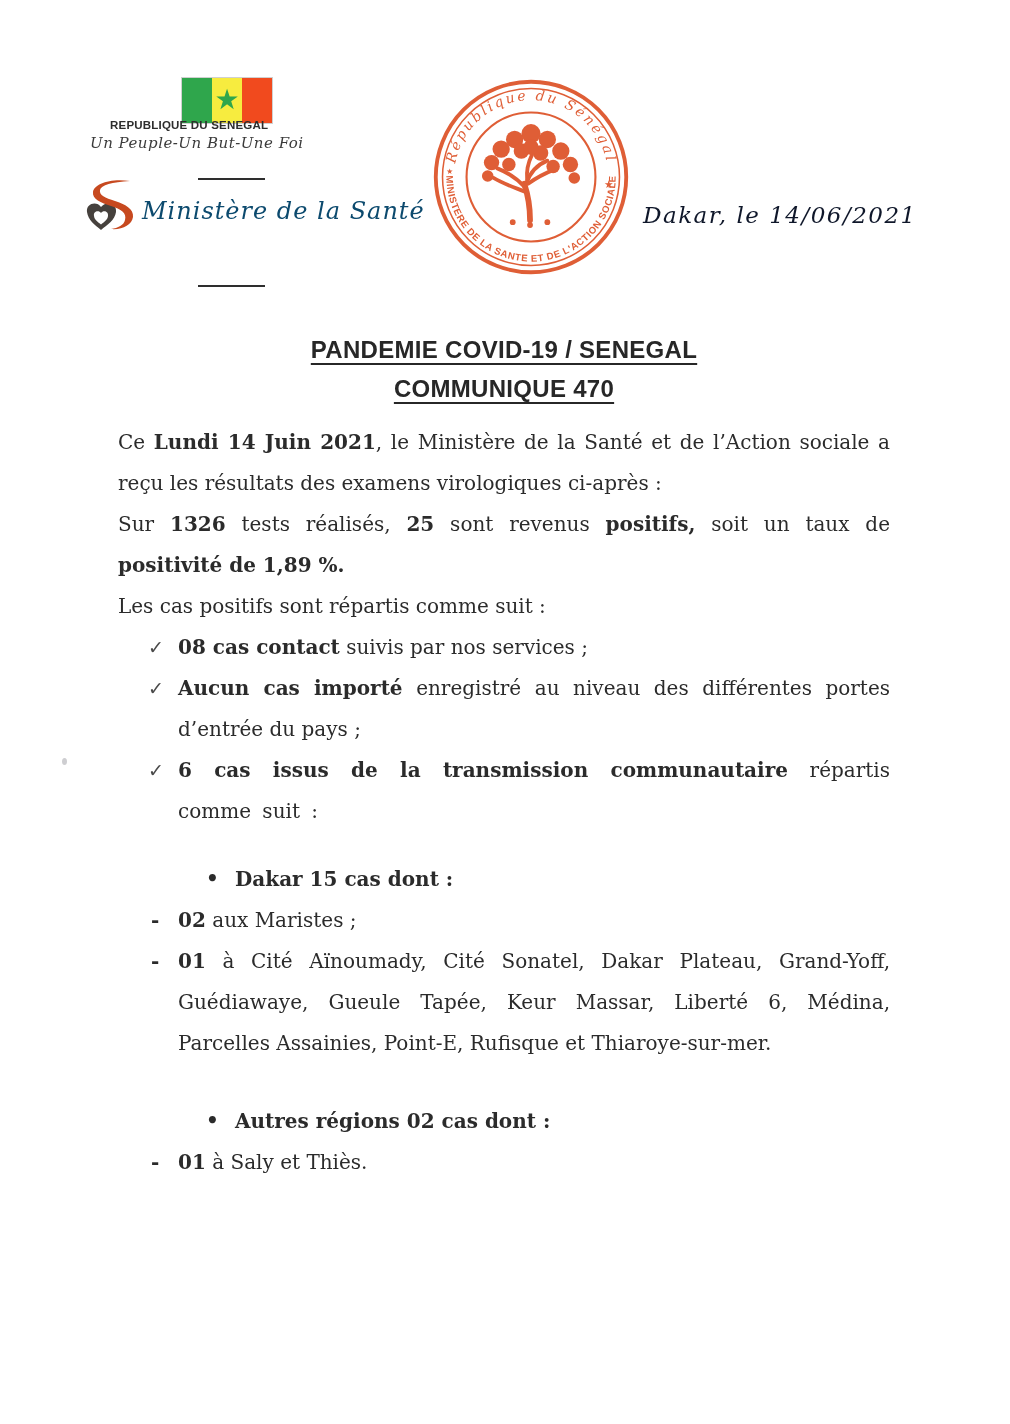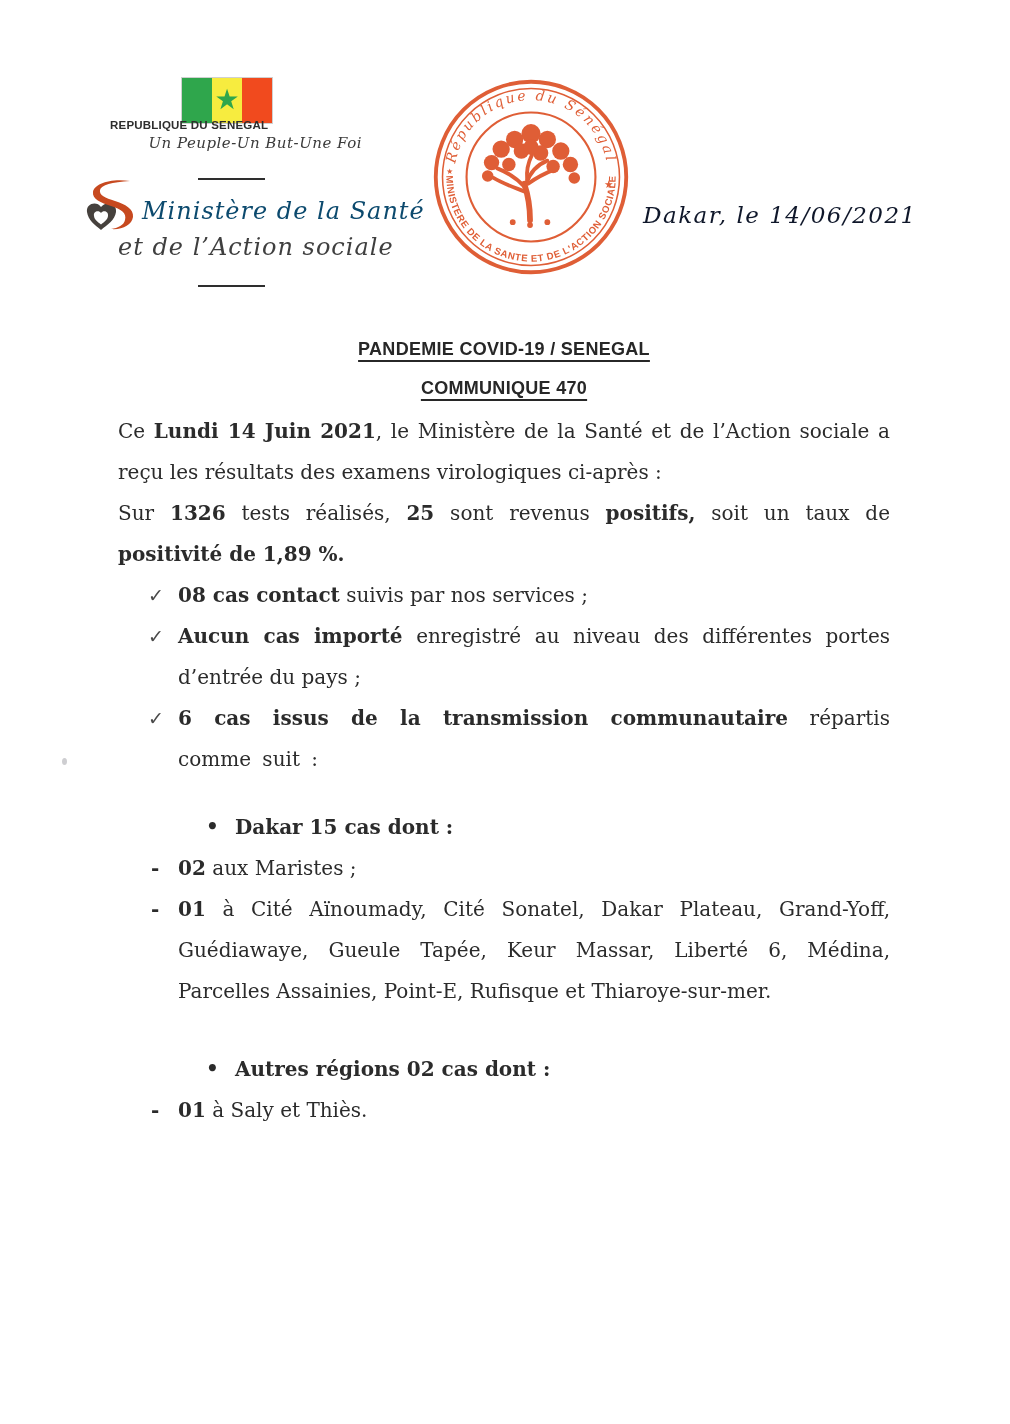--- a/index.html
+++ b/index.html
@@ -34,21 +34,21 @@
     font-family: "DejaVu Sans", sans-serif;
   }
   .republic {
     position: absolute; left: 110px; top: 119px; width: 232px;
     font-family: "Liberation Sans", sans-serif;
     font-weight: bold; font-size: 11.5px; letter-spacing: 0.2px;
     color: #2d2d2d;
   }
   .motto {
     position: absolute; left: 90px; top: 134px; width: 272px;
-    text-align: right;
+    text-align: left;
     font-style: italic; font-size: 15px; letter-spacing: 0.5px;
     color: #3b3b3b;
   }
   .rule {
     position: absolute; left: 198px; width: 67px; height: 2px;
     background: #2e2e2e;
   }
   .rule-1 { top: 178px; }
   .rule-2 { top: 285px; }
   .ministry-logo { position: absolute; left: 80px; top: 178px; }
@@ -74,30 +74,30 @@
   }
 
   
   .doc-main {
     position: absolute; left: 118px; top: 330px; width: 772px;
     font-size: 20px; line-height: 41px; color: var(--ink);
   }
   .doc-title {
     text-align: center;
     font-family: "Liberation Sans", sans-serif;
-    font-weight: bold; font-size: 18px; line-height: 39px;
+    font-weight: bold; font-size: 24px; line-height: 39px;
     letter-spacing: 0.3px; color: #272727;
   }
   .doc-title .tline {
     text-decoration: underline;
     text-decoration-thickness: 2px;
     text-underline-offset: 5px;
   }
   .para { margin: 0; text-align: justify; }
-  .para.first { margin-top: 3px; }
+  .para.first { margin-top: 14px; }
   b { font-weight: bold; }
 
   .li { position: relative; margin: 0; text-align: justify; }
   .li .marker { position: absolute; font-weight: normal; }
   .check-item { padding-left: 60px; }
   .check-item .marker { left: 30px; top: 0; color: #4a4a4a; font-size: 19px; }
   .dash-item { padding-left: 60px; }
   .dash-item .marker { left: 33px; top: 0; font-weight: bold; }
   .bullet-head { padding-left: 117px; font-weight: bold; }
   .bullet-head .marker { left: 88px; top: -1px; font-weight: bold; }
@@ -128,21 +128,20 @@
   <div class="motto">Un Peuple-Un But-Une Foi</div>
   <div class="rule rule-1"></div>
 
   <svg class="ministry-logo" width="62" height="55" viewBox="0 0 62 55">
     <path d="M21 29 C17 23 6 25 7 34 C8 42 15 47 21 52 C27 47 35 42 36 34 C37 25 26 23 21 29 Z" fill="#46413d"></path>
     <path d="M21 35 C19 32 13 33 14 38 C14.5 42 18 44 21 46.5 C24 44 27.5 42 28 38 C28.7 33 23 32 21 35 Z" fill="#ffffff"></path>
     <path d="M50 3 C30 0 14 6 13 14 C12 21 21 25 31 28 C41 31 47 35 45 42 C44 47 38 50 31 51 C42 52 52 47 53 39 C54 31 45 26 35 23 C25 20 19 17 20 12 C21 7 32 4 50 3 Z" fill="#c7491f"></path>
   </svg>
 
   <div class="ministry-1">Ministère de la Santé</div>
-  <div class="ministry-2">et de l’Action sociale</div>
   <div class="rule rule-2"></div>
 
   <svg class="stamp" width="202" height="202" viewBox="0 0 210 210">
     <defs>
       <path id="arcTop" d="M 25,105 A 80,80 0 0 1 185,105"></path>
       <path id="arcBottom" d="M 17,105 A 88,88 0 0 0 193,105"></path>
     </defs>
     <circle class="ring" cx="105" cy="105" r="99" stroke-width="4"></circle>
     <circle class="ring" cx="105" cy="105" r="92" stroke-width="1.6"></circle>
     <circle class="ring" cx="105" cy="105" r="67" stroke-width="2.2"></circle>
@@ -191,20 +190,21 @@
   <div class="dateline">Dakar, le 14/06/2021</div>
 
   <div class="doc-main">
     <div class="doc-title">
       <div><span class="tline">PANDEMIE COVID-19 / SENEGAL</span></div>
       <div><span class="tline">COMMUNIQUE 470</span></div>
     </div>
 
     <p class="para first"><span>Ce </span><b>Lundi 14 Juin 2021</b><span>, le Ministère de la Santé et de l’Action sociale a reçu les résultats des examens virologiques ci-après :</span></p>
     <p class="para"><span>Sur </span><b>1326</b><span> tests réalisés, </span><b>25</b><span> sont revenus </span><b>positifs,</b><span> soit un taux de </span><b>positivité de 1,89 %.</b></p>
+    <p class="para"><span>Les cas positifs sont répartis comme suit :</span></p>
 
     <div class="li check-item">
       <span class="marker">✓</span>
       <span><b>08 cas contact</b><span> suivis par nos services ;</span></span>
     </div>
     <div class="li check-item">
       <span class="marker">✓</span>
       <span><b>Aucun cas importé</b><span> enregistré au niveau des différentes portes d’entrée du pays ;</span></span>
     </div>
     <div class="li check-item spread-5">

